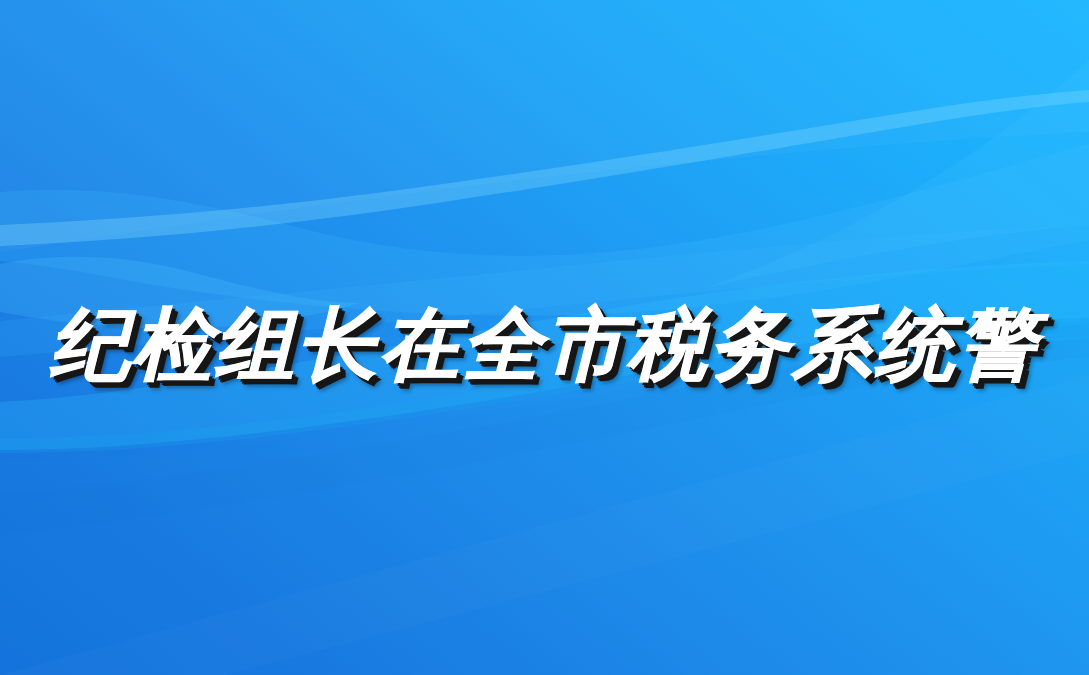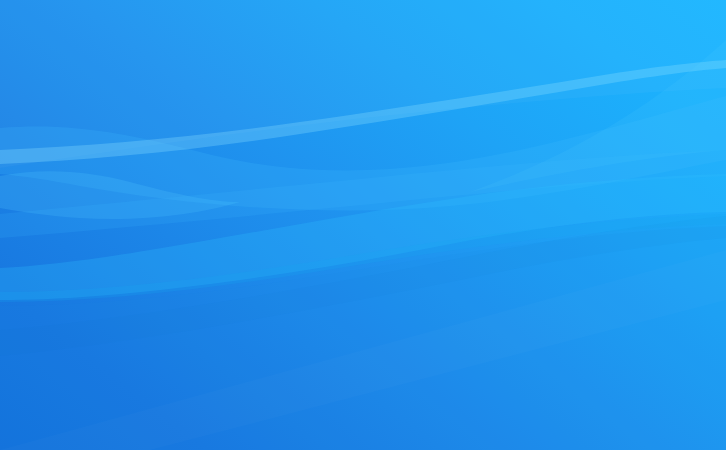--- a/index.html
+++ b/index.html
@@ -105,15 +105,16 @@
 
     <path d="M0,330 C140,318 300,290 470,256 C570,236 660,222 726,216
              L726,238 C656,244 566,258 470,278 C302,312 142,342 0,356 Z" fill="#0f6fcd" opacity="0.06"></path>
 
     <path d="M0,450 L726,250 L726,300 L150,450 Z" fill="#ffffff" opacity="0.018"></path>
 
     <path d="M726,0 L726,150 C650,156 560,172 470,192 C560,160 650,110 726,40 Z" fill="#5fd4ff" opacity="0.10"></path>
   </svg>
 
   <div id="title-block">
+    <div class="title-line line-1">纪检组长在全市税务系统警</div>
   </div>
 
 </div>
 
 </body></html>

